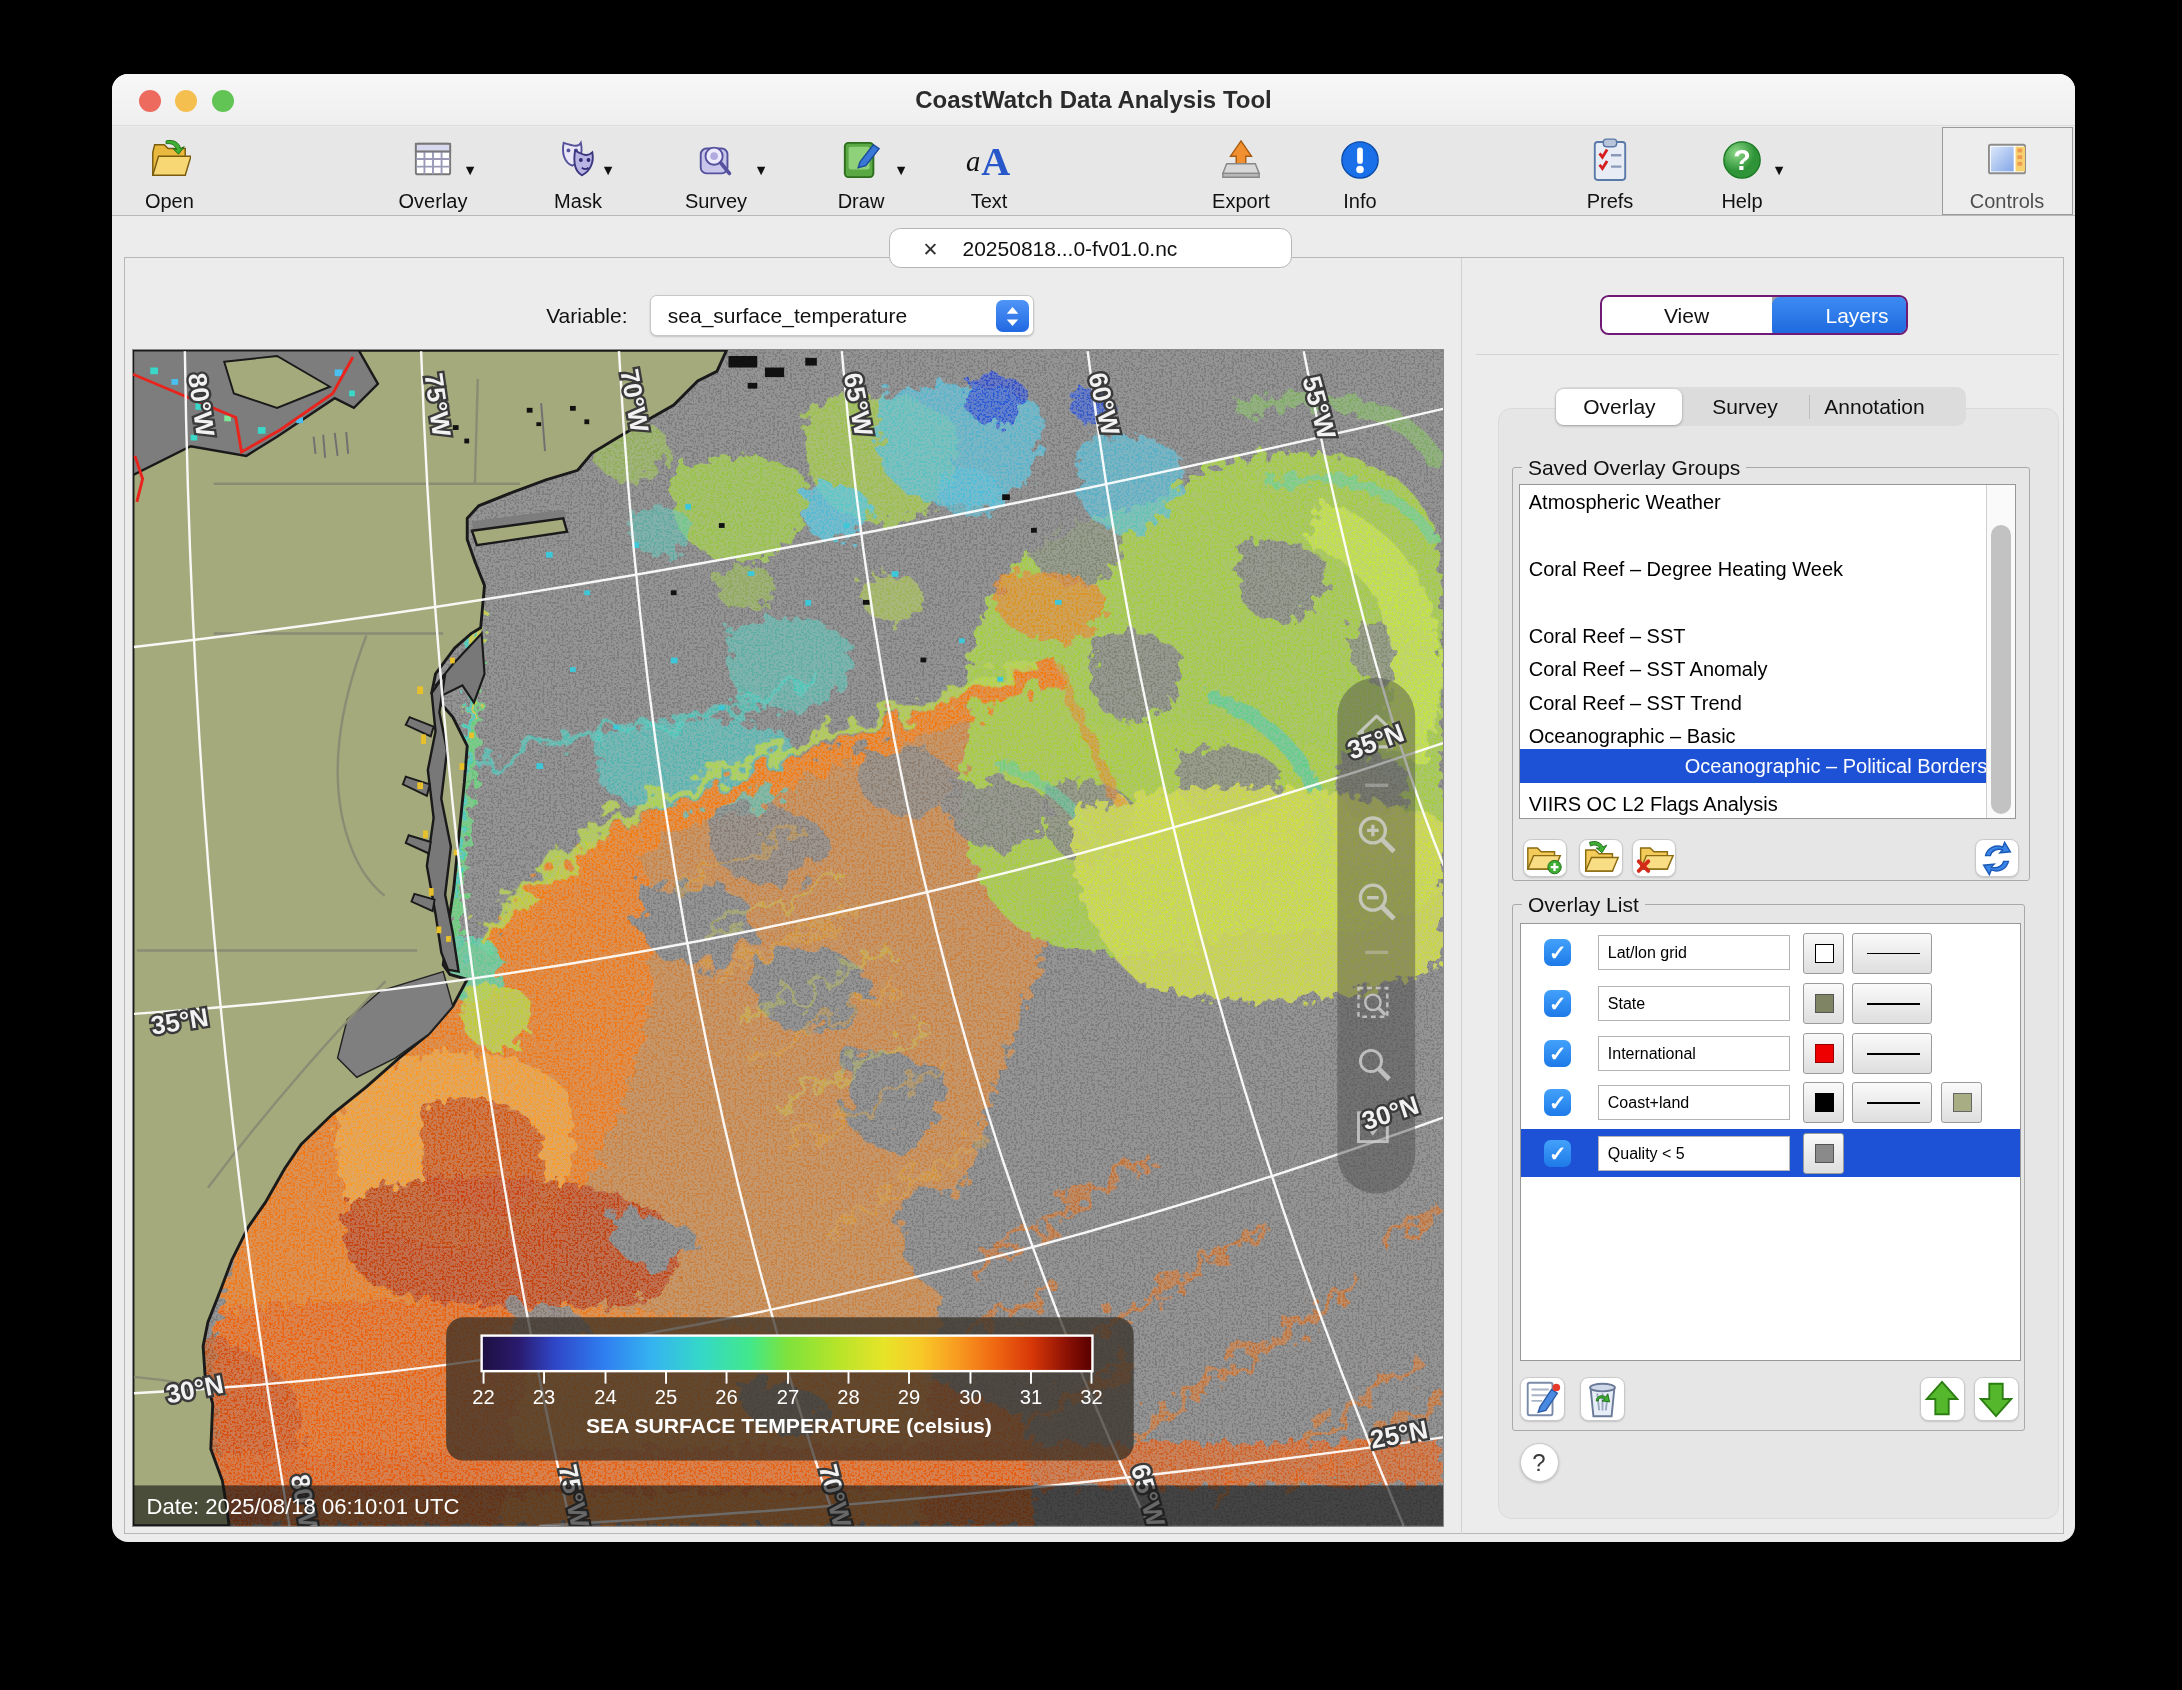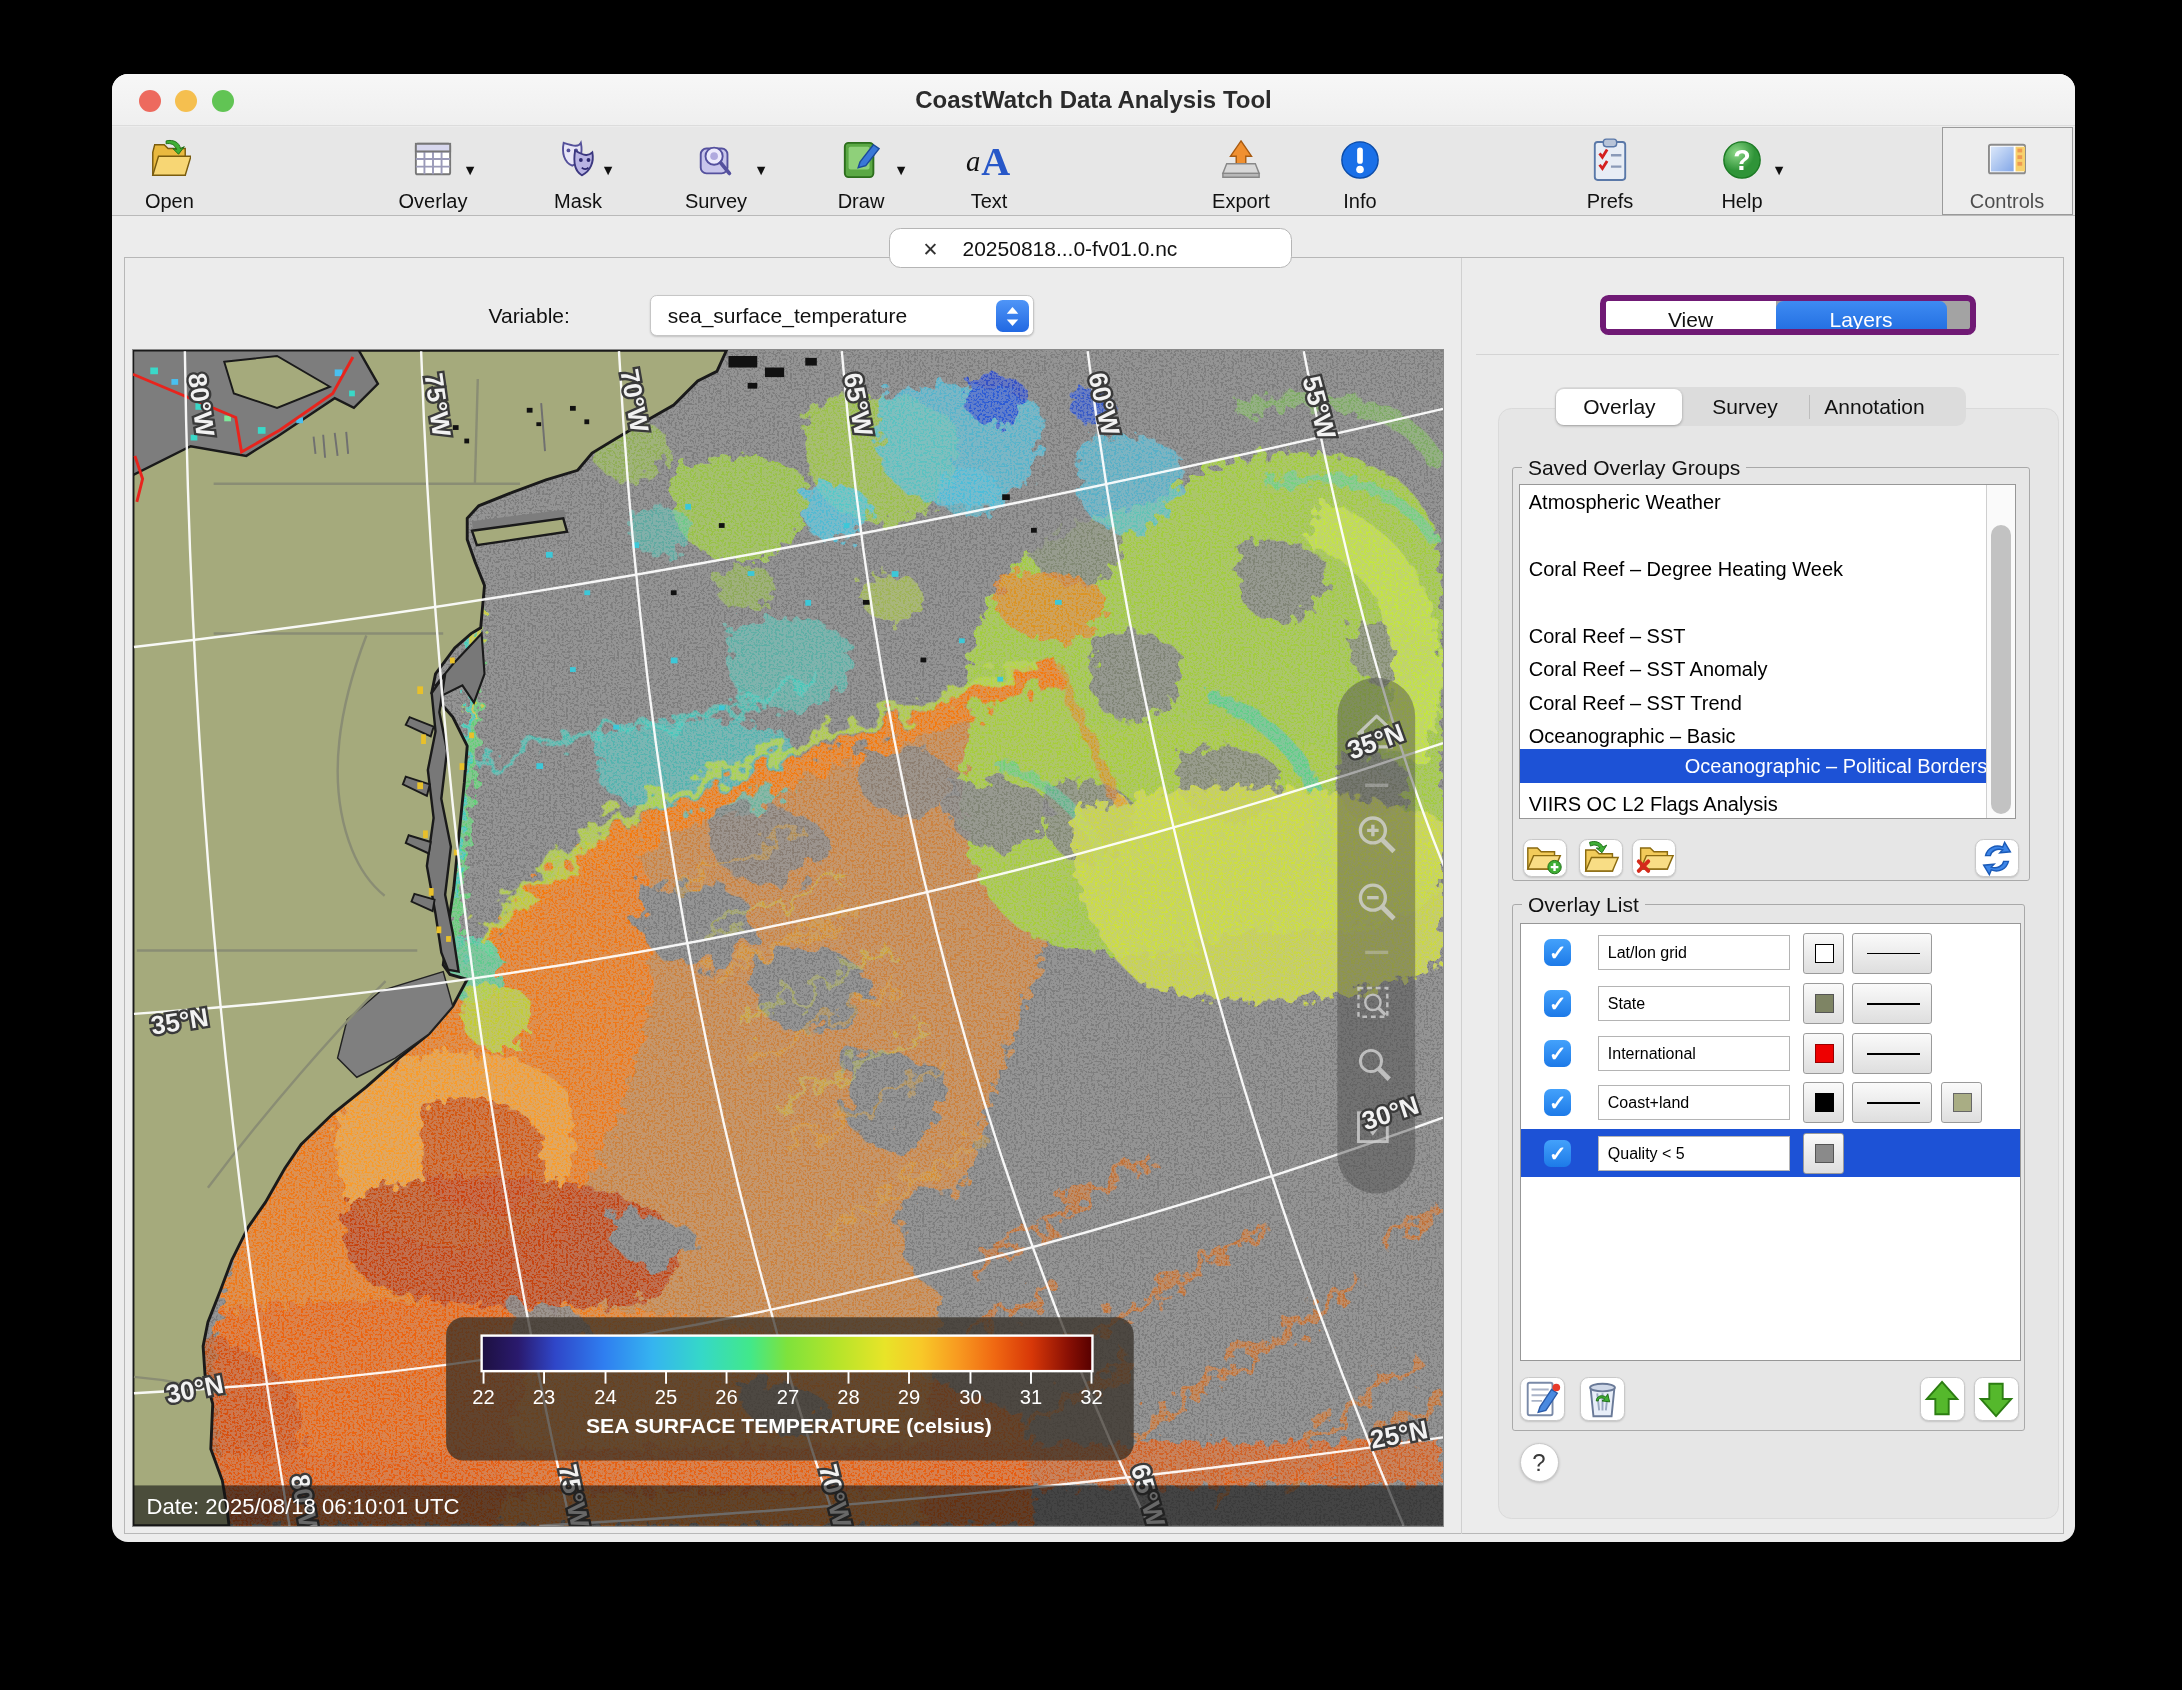--- a/index.html
+++ b/index.html
@@ -10,29 +10,29 @@
 #title { position:absolute; top:0; left:0; width:100%; height:52px; line-height:52px; text-align:center; font-size:24px; font-weight:bold; color:#2b2b2b; }
 #toolbar { position:absolute; left:0; top:53px; width:100%; height:89px; background:#e7e7e7; border-bottom:1px solid #b9b9b9; }
 .tbi { position:absolute; top:9.6px; text-align:center; color:#111; }
 .tbi .ic { height:46px; display:flex; align-items:center; justify-content:center; }
 .tbi .lb { font-size:20px; margin-top:7px; }
 .tbarrow { position:absolute; font-size:14.4px; color:#111; top:35px; }
 #contentpane { position:absolute; left:11.5px; top:183px; width:1940px; height:1277px; background:#ececec; border:1px solid #b7b7b7; }
 #tab { position:absolute; left:764px; top:-30px; width:403px; height:40px; background:#fff; border:1px solid #b5b5b5; border-radius:11.5px; font-size:21px; color:#111; }
 #tab .x { position:absolute; left:33px; top:8.6px; font-size:19px; color:#333; }
 #tab .fn { position:absolute; left:73px; top:7.7px; }
-#varlabel { position:absolute; left:364px; top:46px; width:139px; font-size:21px; color:#111; }
+#varlabel { position:absolute; left:364px; top:46px; width:139px; font-size:21px; color:#111; text-align:right; }
 #vardrop { position:absolute; left:525px; top:37px; width:384px; height:41px; background:#fff; border:1px solid #c6c6c6; border-radius:6.7px; box-shadow:0 1px 1.9px rgba(0,0,0,0.18); font-size:21px; color:#111; }
 #vardrop .vt { position:absolute; left:17.3px; top:7.7px; }
 #vardrop .sq { position:absolute; right:3.8px; top:3.8px; width:33px; height:32px; border-radius:6.7px; background:linear-gradient(#4f95f7,#2168e2); }
 #vardrop .sq svg { position:absolute; left:4.8px; top:3.8px; }
 #mapbox { position:absolute; left:7.7px; top:91px; width:1312px; height:1178px; border:1px solid #8a8a8a; background:#7d7d7d; }
 #divider { position:absolute; left:1336px; top:0; width:1px; height:1276px; background:#d0d0d0; }
 
-#seg { position:absolute; left:1475px; top:37px; width:376px; height:40px; border-radius:8.6px; overflow:hidden; border:6px solid #701a75; background:#a3a3a3; font-size:21px; }
+#seg { position:absolute; left:1475px; top:37px; width:308px; height:40px; border-radius:8.6px; overflow:hidden; border:2px solid #701a75; background:#a3a3a3; font-size:21px; }
 #seg .v { position:absolute; left:0; top:0; width:170px; height:40px; line-height:38px; text-align:center; color:#111; background:#fff; }
 #seg .l { position:absolute; left:170px; top:0; width:171px; height:40px; line-height:38px; text-align:center; color:#fff; background:linear-gradient(#3e8bf2,#1a66dd); border-radius:7.7px; }
 #hsep { position:absolute; left:1351px; top:96px; width:583px; height:1px; background:#d4d4d4; }
 #card { position:absolute; left:1373px; top:150px; width:561px; height:1111px; background:#e6e6e6; border:1px solid #dadada; border-radius:13.4px; }
 #tabbar { position:absolute; left:1430px; top:129px; width:411px; height:39px; background:#dcdcdc; border-radius:9.6px; font-size:21px; color:#111; }
 #tabbar .ov { position:absolute; left:1.9px; top:1.9px; width:126px; height:36px; background:#fff; border-radius:7.7px; box-shadow:0 1px 2.9px rgba(0,0,0,0.3); line-height:36px; text-align:center; }
 #tabbar .sv { position:absolute; left:128px; top:0px; width:125px; height:39px; line-height:39px; text-align:center; }
 #tabbar .an { position:absolute; left:243px; top:0px; width:154px; height:39px; line-height:39px; text-align:center; }
 #tabbar .tsep { position:absolute; left:254px; top:7.7px; width:1px; height:24px; background:#bdbdbd; }
 .grpbox { position:absolute; border:1px solid #a9a9a9; border-radius:2.9px; }

